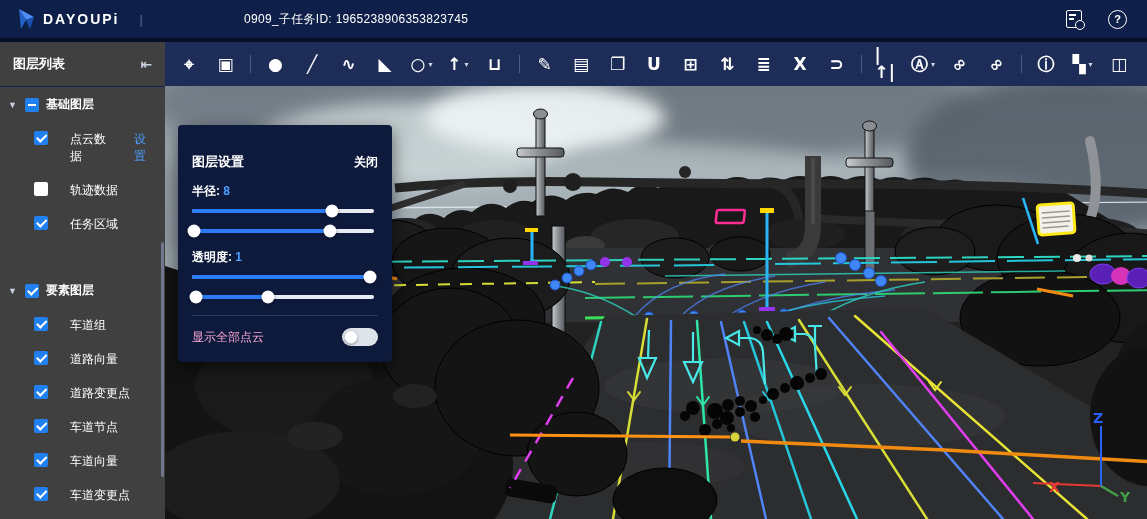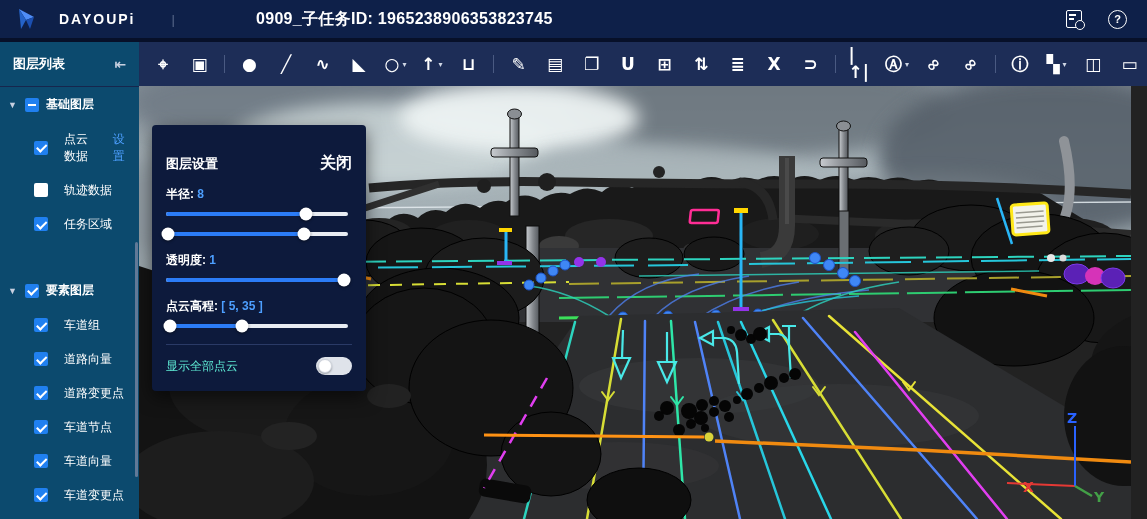--- a/index.html
+++ b/index.html
@@ -1,76 +1,76 @@
 <!DOCTYPE html>
 <html><head>
 <meta charset="utf-8">
 <style>
   html,body{margin:0;padding:0}
   body{width:1147px;height:519px;overflow:hidden;background:#0a1734;
        font-family:"Liberation Sans","DejaVu Sans",sans-serif;color:#fff;position:relative}
   
   .header{height:38px;background:#0e2049;display:flex;align-items:center;position:relative;z-index:10}
-  .logo{display:flex;align-items:center;gap:22px;padding-left:16px}
+  .logo{display:flex;align-items:center;gap:6px;padding-left:16px}
   .logo-text{font-weight:bold;font-size:14px;letter-spacing:2px}
   .logo-sep{color:#5a6a8c;margin-left:14px;font-size:13px}
-  .header-title{position:absolute;left:256px;font-size:16px;font-weight:bold;letter-spacing:.3px}
+  .header-title{position:absolute;left:244px;font-size:12px;font-weight:normal;letter-spacing:.3px}
   .header-icons{margin-left:auto;display:flex;align-items:center;gap:26px;padding-right:20px}
   .report-icon{width:14px;height:16px;border:1.5px solid #fff;border-radius:2px;position:relative}
   .report-icon i{position:absolute;left:2px;top:3px;width:7px;height:2px;background:#fff}
   .report-icon i+i{top:7px;width:5px}
   .report-icon b{position:absolute;right:-4px;bottom:-3px;width:8px;height:8px;border:1.5px solid #fff;
                  border-radius:50%;background:#0e2049}
   .help-icon{width:17px;height:17px;border:1.5px solid #fff;border-radius:50%;display:flex;
              align-items:center;justify-content:center;font-size:11px;font-weight:bold}
   .header-gap{height:4px;background:#071029}
   
   .main{display:flex;height:477px}
-  .sidebar{width:139px;background:#0c4a6e;flex:none;position:relative;font-size:12px}
+  .sidebar{width:165px;background:#404040;flex:none;position:relative;font-size:12px}
   .sidebar-header{height:44px;display:flex;align-items:center;justify-content:space-between;
                   padding:0 13px;font-size:13px;font-weight:bold;border-bottom:1px solid #16264d}
   .collapse-icon{color:#c8d0e0;font-size:14px}
   .group-header{display:flex;align-items:center;gap:7px;padding:9px 0 9px 8px;font-weight:bold}
   .group2{margin-top:32px}
   .caret-down{color:#c8d0e0;font-size:9px;width:10px}
   .cb{width:14px;height:14px;border-radius:2px;background:#fff;flex:none;position:relative}
   .cb.checked{background:#2080f0}
   .cb.checked::after{content:"";position:absolute;left:4.5px;top:1.5px;width:3.5px;height:7.5px;
                      border:solid #fff;border-width:0 2px 2px 0;transform:rotate(45deg)}
   .cb.indeterminate{background:#2080f0}
   .cb.indeterminate::after{content:"";position:absolute;left:3px;top:6px;width:8px;height:2px;background:#fff}
-  .tree-item{display:flex;align-items:center;gap:16px;padding:8.5px 0 8.5px 34px}
+  .tree-item{display:flex;gap:22px;padding:8.5px 0 8.5px 34px}
   .item-action{margin-left:auto;margin-right:10px;color:#4d9fff}
   .sidebar-scrollbar{position:absolute;right:1px;top:200px;width:3px;height:235px;background:#7e8aa6;
                      border-radius:2px;opacity:.75}
   
   .right{flex:1;display:flex;flex-direction:column;min-width:0}
   .toolbar{height:44px;background:#1d2d57;display:flex;align-items:center;gap:12.5px;padding:0 12px;flex:none}
   .tool{min-width:24px;height:28px;display:flex;align-items:center;justify-content:center;
         font-size:17px;font-weight:bold;color:#fff;font-family:"DejaVu Sans",sans-serif;cursor:pointer}
   .tool .glyph{line-height:1}
   .tool .rot{display:inline-block;transform:rotate(-45deg)}
   .tool .caret{font-size:8px;margin-left:3px;color:#cfd6e4}
   .tb-sep{width:1px;height:18px;background:#4a5a82;flex:none}
   .viewport{position:relative;flex:1;overflow:hidden;background:#222}
   svg.scene{position:absolute;left:0;top:0}
   
   .panel{position:absolute;left:13px;top:39px;width:186px;background:#0d1a3c;border-radius:4px;
          box-shadow:0 6px 18px rgba(0,0,0,.55);padding:28px 14px 16px;z-index:5;font-size:12px}
   .panel-header{display:flex;justify-content:space-between;align-items:center;font-size:13px;
                 font-weight:bold;margin-bottom:12px}
-  .panel-close{font-size:16px;cursor:pointer}
+  .panel-close{font-size:12px;cursor:pointer}
   .slider-label{margin:8px 0 9px;font-weight:bold}
   .slider-label .val{color:#4d9fff}
   .track{position:relative;height:4px;border-radius:2px;background:#e8ecf2;margin:0 4px 16px 0}
   .fill{position:absolute;top:0;height:100%;border-radius:2px;background:#2b7cf7}
   .handle{position:absolute;top:50%;width:13px;height:13px;background:#fff;border-radius:50%;
           transform:translate(-50%,-50%);box-shadow:0 1px 3px rgba(0,0,0,.45);cursor:pointer}
   .panel-divider{height:1px;background:#2a3a66;margin:4px 0 12px}
-  .toggle-row{display:flex;justify-content:space-between;align-items:center;color:#5eead4}
+  .toggle-row{display:flex;justify-content:space-between;align-items:center;color:#f9a8d4}
   .switch{width:36px;height:18px;border-radius:9px;background:#dfe3ea;position:relative;cursor:pointer}
   .knob{position:absolute;left:2px;top:2px;width:14px;height:14px;border-radius:50%;background:#fff;
         border:1px solid #cfd4dd;box-sizing:border-box;box-shadow:0 1px 2px rgba(0,0,0,.3)}
 </style>
 </head>
 <body>
 
 <div class="header">
   <div class="logo">
     <svg width="21" height="22" viewBox="0 0 21 22">
@@ -525,21 +525,20 @@
               </div>
             </div>
             <div class="slider-block">
               <div class="slider-label">透明度: <span class="val">1</span></div>
               <div class="track">
                 <div class="fill" style="left: 0%; width: 98%;"></div>
                 <div class="handle" style="left: 98%;"></div>
               </div>
             </div>
             <div class="slider-block">
-              <div class="slider-label">点云高程: <span class="val">[ 5, 35 ]</span></div>
               <div class="track">
                 <div class="fill" style="left: 2%; width: 40%;"></div>
                 <div class="handle" style="left: 2%;"></div>
                 <div class="handle" style="left: 42%;"></div>
               </div>
             </div>
           </div>
         <div class="panel-divider"></div>
         <div class="toggle-row">
           <span>显示全部点云</span>

